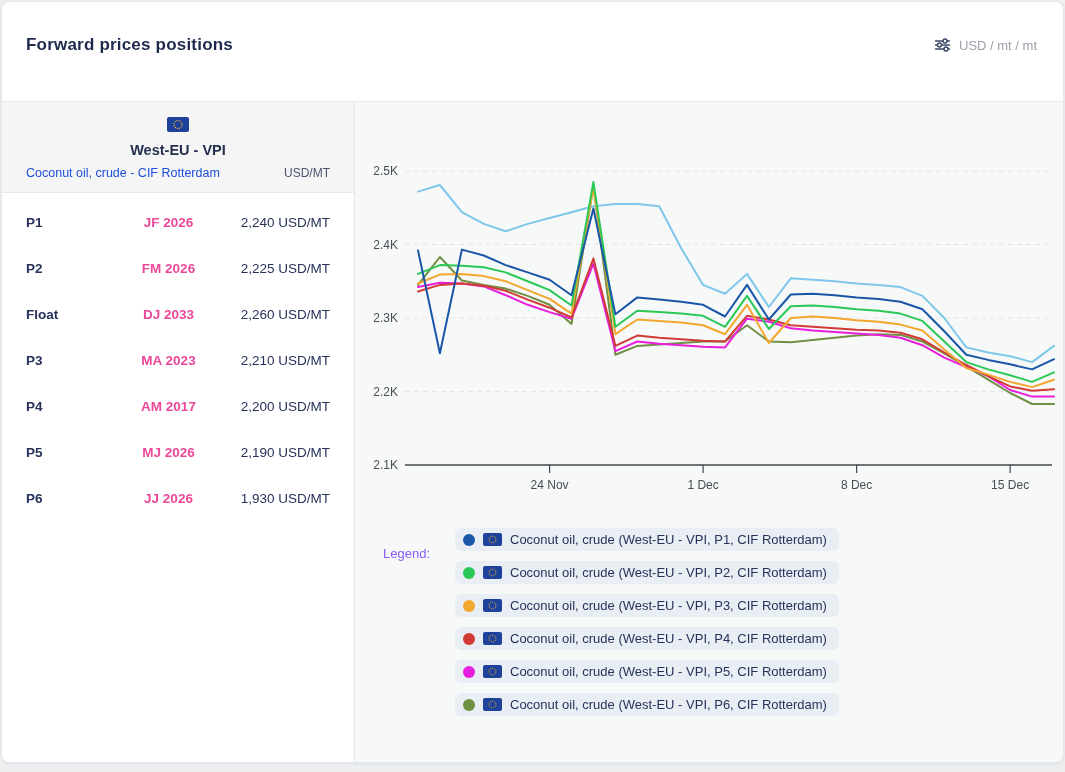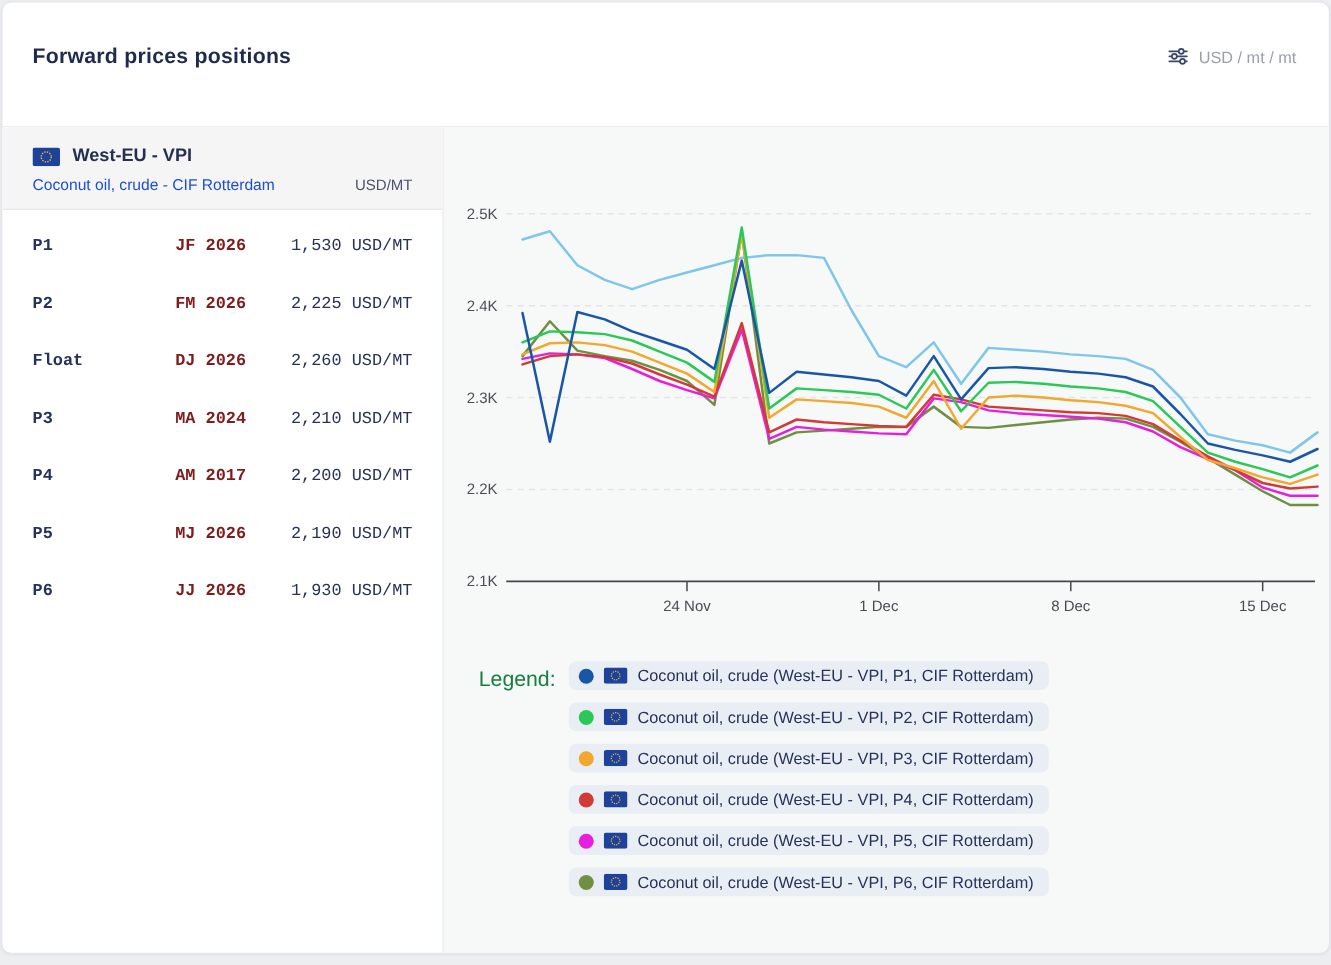--- a/index.html
+++ b/index.html
@@ -14,38 +14,38 @@
   .hdr { height:100px; display:flex; align-items:flex-start; justify-content:space-between;
          padding:33px 26px 4px 24px; border-bottom:1px solid #e7e9ec; }
   .hdr-title { font-size:17px; font-weight:700; color:#1f2b4d; letter-spacing:.2px; }
   .unit-selector { display:flex; align-items:center; gap:8px; margin-top:2px; cursor:pointer; }
   .unit-selector svg { display:block; }
   .unit-text { font-size:13px; color:#9aa0aa; }
   
   .body { display:flex; height:661px; }
   .left { width:355px; border-right:1px solid #e5e7eb; background:#fff; }
   .left-hdr { background:#f5f5f6; border-bottom:1px solid #e8e8ea; padding:15px 24px 12px; }
-  .left-hdr-row1 { display:flex; align-items:center; gap:10px; }
+  .left-hdr-row1 { display:flex; align-items:center; gap:10px;flex-direction:column; }
   .region-name { font-size:14.5px; font-weight:700; color:#25304f; }
   .left-hdr-row2 { display:flex; align-items:baseline; justify-content:space-between; margin-top:8px; }
   .subtitle { font-size:12.5px; color:#1d4ed8; }
   .unit-col { font-size:12px; color:#4a5470; }
   .rows { padding-top:6px; }
-  .prow { height:46px; display:flex; align-items:center; padding:0 24px; cursor:pointer;font-family:Liberation Mono, monospace; }
+  .prow { height:46px; display:flex; align-items:center; padding:0 24px; cursor:pointer; }
   .prow .pos { width:85px; font-size:13.5px; font-weight:600; color:#27325a; }
-  .prow .period { width:115px; text-align:center; font-size:13.5px; font-weight:700; color:#7f1d1d; }
+  .prow .period { width:115px; text-align:center; font-size:13.5px; font-weight:700; color:#ec4899; }
   .prow .price { flex:1; text-align:right; font-size:13.5px; font-weight:400; color:#27325a; }
   
   .right { flex:1; background:#f7f8f8; }
   .chart-wrap { width:708px; height:400px; }
   .tick-label { font-size:12px; fill:#4a4f55; }
   .xtick-label { font-size:12px; fill:#474c52; }
   
   .legend { display:flex; align-items:flex-start; margin-top:22px; padding-left:28px; }
-  .legend-label { font-size:17px; color:#15803d; margin-top:5px; width:72px; }
+  .legend-label { font-size:13px; color:#8b5cf6; margin-top:18px; width:72px; }
   .legend-items { display:flex; flex-direction:column; gap:10px;justify-content:space-between; }
   .pill { display:inline-flex; align-items:center; gap:8px; background:#e9eef4;
           border-radius:6px; padding:4px 12px 4px 8px; cursor:pointer; width:max-content; }
   .dot { width:12px; height:12px; border-radius:50%; flex:0 0 auto; }
   .pill-text { font-size:13px; color:#27325a; }
   .euflag { display:block; flex:0 0 auto; }
 </style>
 </head>
 <body>
 
@@ -88,38 +88,38 @@
         <div class="left-hdr-row2">
           <span class="subtitle">Coconut oil, crude - CIF Rotterdam</span>
           <span class="unit-col">USD/MT</span>
         </div>
       </div>
       <div class="rows">
 
           <div class="prow">
             <span class="pos">P1</span>
             <span class="period">JF 2026</span>
-            <span class="price">1,530 USD/MT</span>
+            <span class="price">2,240 USD/MT</span>
           </div>
 
           <div class="prow">
             <span class="pos">P2</span>
             <span class="period">FM 2026</span>
             <span class="price">2,225 USD/MT</span>
           </div>
 
           <div class="prow">
             <span class="pos">Float</span>
-            <span class="period">DJ 2026</span>
+            <span class="period">DJ 2033</span>
             <span class="price">2,260 USD/MT</span>
           </div>
 
           <div class="prow">
             <span class="pos">P3</span>
-            <span class="period">MA 2024</span>
+            <span class="period">MA 2023</span>
             <span class="price">2,210 USD/MT</span>
           </div>
 
           <div class="prow">
             <span class="pos">P4</span>
             <span class="period">AM 2017</span>
             <span class="price">2,200 USD/MT</span>
           </div>
 
           <div class="prow">

